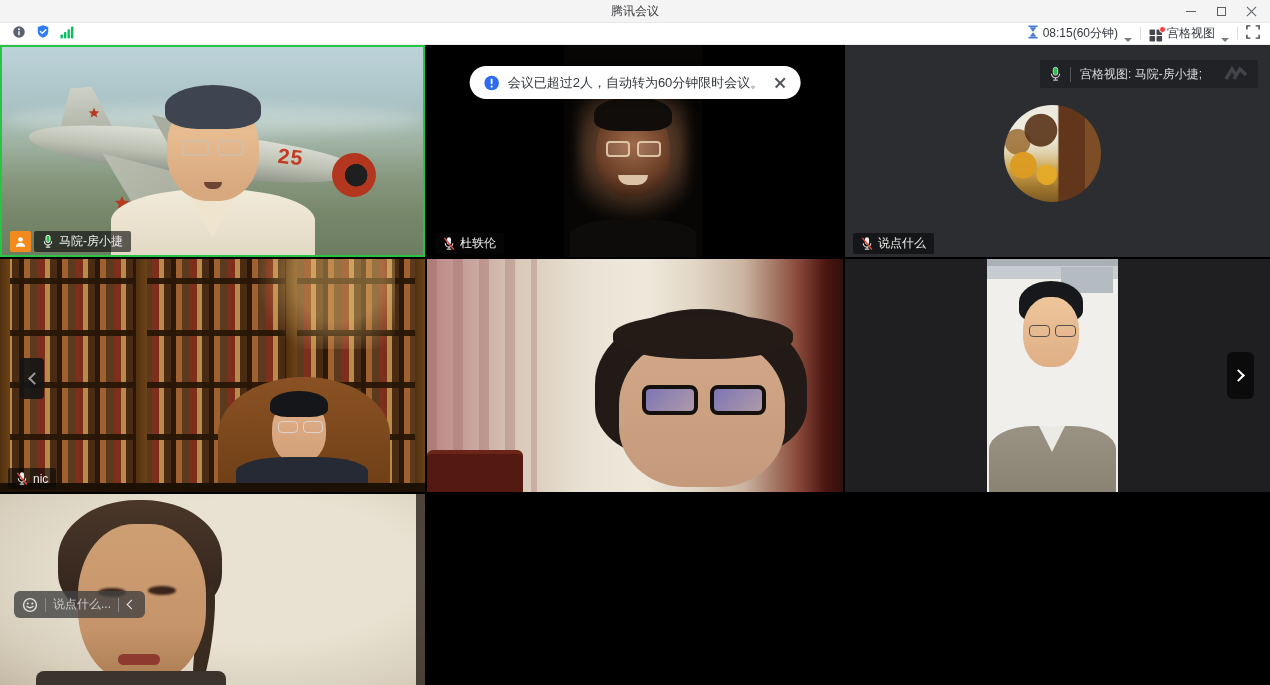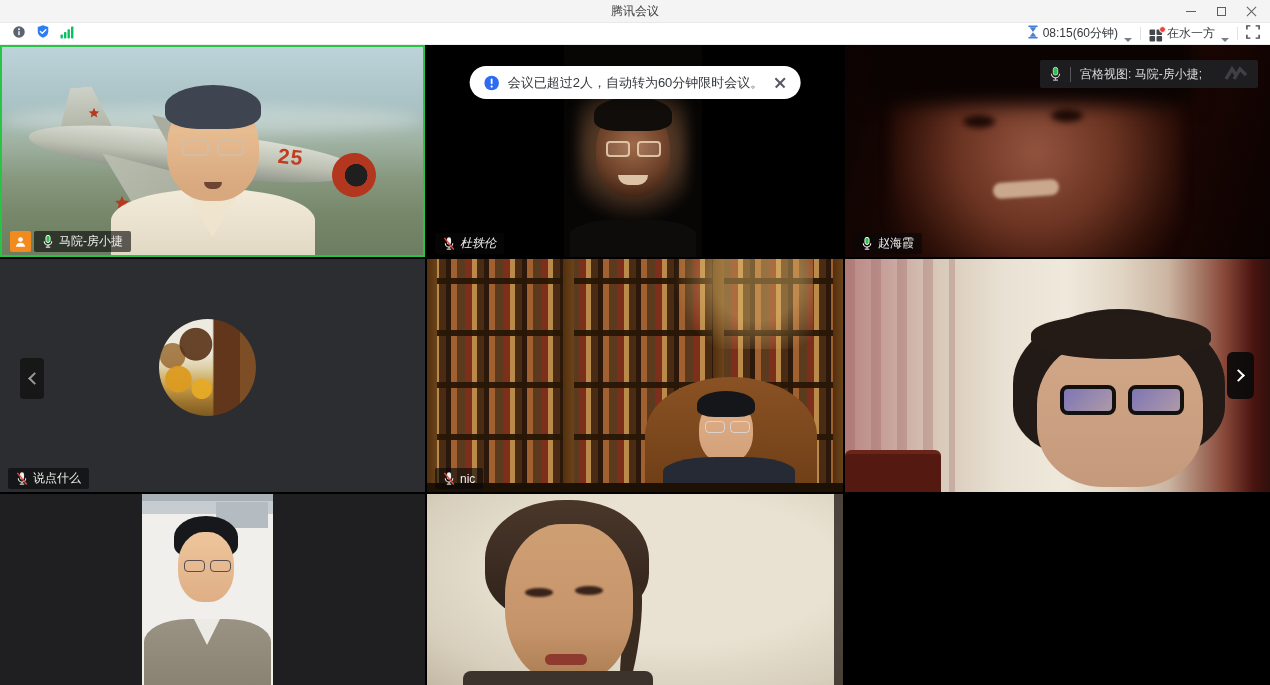--- a/index.html
+++ b/index.html
@@ -151,21 +151,21 @@
           <svg width="14" height="13" viewBox="0 0 14 13">
               <g fill="#44474d">
                 <rect x="0.5" y="0.5" width="5.6" height="5.4" rx="1"></rect>
                 <rect x="7.5" y="0.5" width="5.6" height="5.4" rx="1"></rect>
                 <rect x="0.5" y="7" width="5.6" height="5.4" rx="1"></rect>
                 <rect x="7.5" y="7" width="5.6" height="5.4" rx="1"></rect>
               </g>
             </svg>
           <span class="red-dot"></span>
         </span>
-        <span>在水一方</span>
+        <span>宫格视图</span>
         <span class="caret"></span>
       </div>
       <div class="tb-sep"></div>
       <span>
         <svg width="14" height="14" viewBox="0 0 16 16">
             <path d="M1 5 V1 h4 M11 1 h4 v4 M15 11 v4 h-4 M5 15 H1 v-4" stroke="#44474d" stroke-width="1.7" fill="none"></path>
           </svg>
       </span>
     </div>
   </div>
@@ -209,21 +209,21 @@
                 <rect x="4.6" y="0.8" width="4.8" height="8.4" rx="2.4" fill="#2bc24a" stroke="#fff" stroke-width="1.1"></rect>
                 <path d="M2.6 7.8 a4.4 4.4 0 0 0 8.8 0" fill="none" stroke="#fff" stroke-width="1.2"></path>
                 <line x1="7" y1="12.2" x2="7" y2="14.2" stroke="#fff" stroke-width="1.2"></line>
                 <line x1="4.4" y1="14.6" x2="9.6" y2="14.6" stroke="#fff" stroke-width="1.2"></line>
               </svg>
             <span>马院-房小捷</span>
           </span>
         </div>
       </div>
 
-      <div class="tile" style="background:#000;font-style:italic;">
+      <div class="tile" style="background:#000;">
         <div class="abs" style="left:137px;top:0;width:138px;height:100%;background:#070605;">
           <div class="abs" style="left:14px;top:40px;width:110px;height:150px;background:radial-gradient(circle at 50% 42%,rgba(195,130,85,.40) 0 40%,transparent 72%);filter:blur(6px);"></div>
           <div class="abs head" style="left:32px;top:62px;width:74px;height:90px;background:radial-gradient(circle at 50% 42%,#a06a4a 0%,#6b4028 55%,#2c160b 95%);"></div>
           <div class="abs" style="left:30px;top:52px;width:78px;height:34px;border-radius:50% 50% 30% 30%;background:#100d0a;"></div>
           <div class="abs" style="left:38px;top:96px;width:62px;display:flex;gap:7px;justify-content:center;">
             <span class="lens" style="width:24px;height:16px;border:2px solid rgba(235,210,180,.85);background:rgba(255,240,220,.12);"></span>
             <span class="lens" style="width:24px;height:16px;border:2px solid rgba(235,210,180,.85);background:rgba(255,240,220,.12);"></span>
           </div>
           <div class="abs" style="left:54px;top:130px;width:30px;height:10px;border-radius:0 0 10px 10px;background:#dcc3a8;"></div>
           <div class="abs" style="left:6px;bottom:0;width:126px;height:38px;border-radius:42% 42% 0 0;background:#0e0c0a;"></div>
@@ -235,38 +235,20 @@
                 <path d="M2.6 7.8 a4.4 4.4 0 0 0 8.8 0" fill="none" stroke="#f0f0f0" stroke-width="1.2"></path>
                 <line x1="7" y1="12.2" x2="7" y2="14.2" stroke="#f0f0f0" stroke-width="1.2"></line>
                 <line x1="4.4" y1="14.6" x2="9.6" y2="14.6" stroke="#f0f0f0" stroke-width="1.2"></line>
                 <line x1="1.6" y1="1.4" x2="12.6" y2="15" stroke="#e0483c" stroke-width="1.7"></line>
               </svg>
             <span>杜轶伦</span>
           </span>
         </div>
       </div>
 
-      <div class="tile" style="background:linear-gradient(105deg,#0c0302 0%,#1d0804 30%,#2a0d06 55%,#170503 80%,#0a0201 100%);">
-        <div class="abs" style="left:46px;top:0;width:290px;height:238px;background:radial-gradient(circle at 50% 45%,#93543f 0%,#6b3322 40%,#33130a 68%,transparent 84%);filter:blur(6px);"></div>
-        <div class="abs" style="left:20px;top:-24px;width:330px;height:84px;background:#0a0302;filter:blur(9px);"></div>
-        <div class="abs" style="left:118px;top:70px;width:32px;height:13px;border-radius:50%;background:#1c0a05;filter:blur(3px);"></div>
-        <div class="abs" style="left:206px;top:64px;width:32px;height:13px;border-radius:50%;background:#1c0a05;filter:blur(3px);"></div>
-        <div class="abs" style="left:148px;top:136px;width:66px;height:16px;border-radius:8px;background:#c9a88e;filter:blur(1.5px);transform:rotate(-4deg);"></div>
-        <div class="label-row">
-          <span class="name-pill">
-            <svg width="12" height="15" viewBox="0 0 14 16">
-                <rect x="4.6" y="0.8" width="4.8" height="8.4" rx="2.4" fill="#2bc24a" stroke="#fff" stroke-width="1.1"></rect>
-                <path d="M2.6 7.8 a4.4 4.4 0 0 0 8.8 0" fill="none" stroke="#fff" stroke-width="1.2"></path>
-                <line x1="7" y1="12.2" x2="7" y2="14.2" stroke="#fff" stroke-width="1.2"></line>
-                <line x1="4.4" y1="14.6" x2="9.6" y2="14.6" stroke="#fff" stroke-width="1.2"></line>
-              </svg>
-            <span>赵海霞</span>
-          </span>
-        </div>
-      </div>
 
 
       <div class="tile" style="background:#2b2d31;">
         <div class="abs" style="left:159px;top:60px;width:97px;height:97px;border-radius:50%;background:
           radial-gradient(circle at 20% 62%, rgba(220,155,32,.95) 0 13%, transparent 14%),
           radial-gradient(circle at 44% 72%, rgba(230,170,38,.95) 0 11%, transparent 12%),
           radial-gradient(circle at 38% 26%, rgba(88,50,22,.9) 0 17%, transparent 18%),
           radial-gradient(circle at 14% 38%, rgba(150,100,40,.8) 0 12%, transparent 13%),
           linear-gradient(90deg, transparent 0 55%, #62361a 57% 84%, #7d4d26 84% 100%),
           linear-gradient(180deg,#edebe0 0 34%,#ded0a8 50%,#caa14a 68%,#a0762e 85%,#7d5a22 100%);"></div>
@@ -385,14 +367,26 @@
       </span>
     </div>
 
     <div class="nav-arrow nav-left">
         <span class="chev left"></span>
       </div>
     <div class="nav-arrow nav-right">
         <span class="chev right"></span>
       </div>
 
+    <div class="chat-pill">
+      <svg width="16" height="16" viewBox="0 0 16 16">
+          <circle cx="8" cy="8" r="6.4" fill="none" stroke="#e2e2e2" stroke-width="1.4"></circle>
+          <circle cx="5.7" cy="6.6" r="1" fill="#e2e2e2"></circle>
+          <circle cx="10.3" cy="6.6" r="1" fill="#e2e2e2"></circle>
+          <path d="M5 9.4 q3 2.6 6 0" fill="none" stroke="#e2e2e2" stroke-width="1.3" stroke-linecap="round"></path>
+        </svg>
+      <span class="vsep"></span>
+      <span class="ph">说点什么...</span>
+      <span class="vsep"></span>
+      <span class="chat-chev"></span>
+    </div>
   </div>
 </div>
 
 </body></html>

